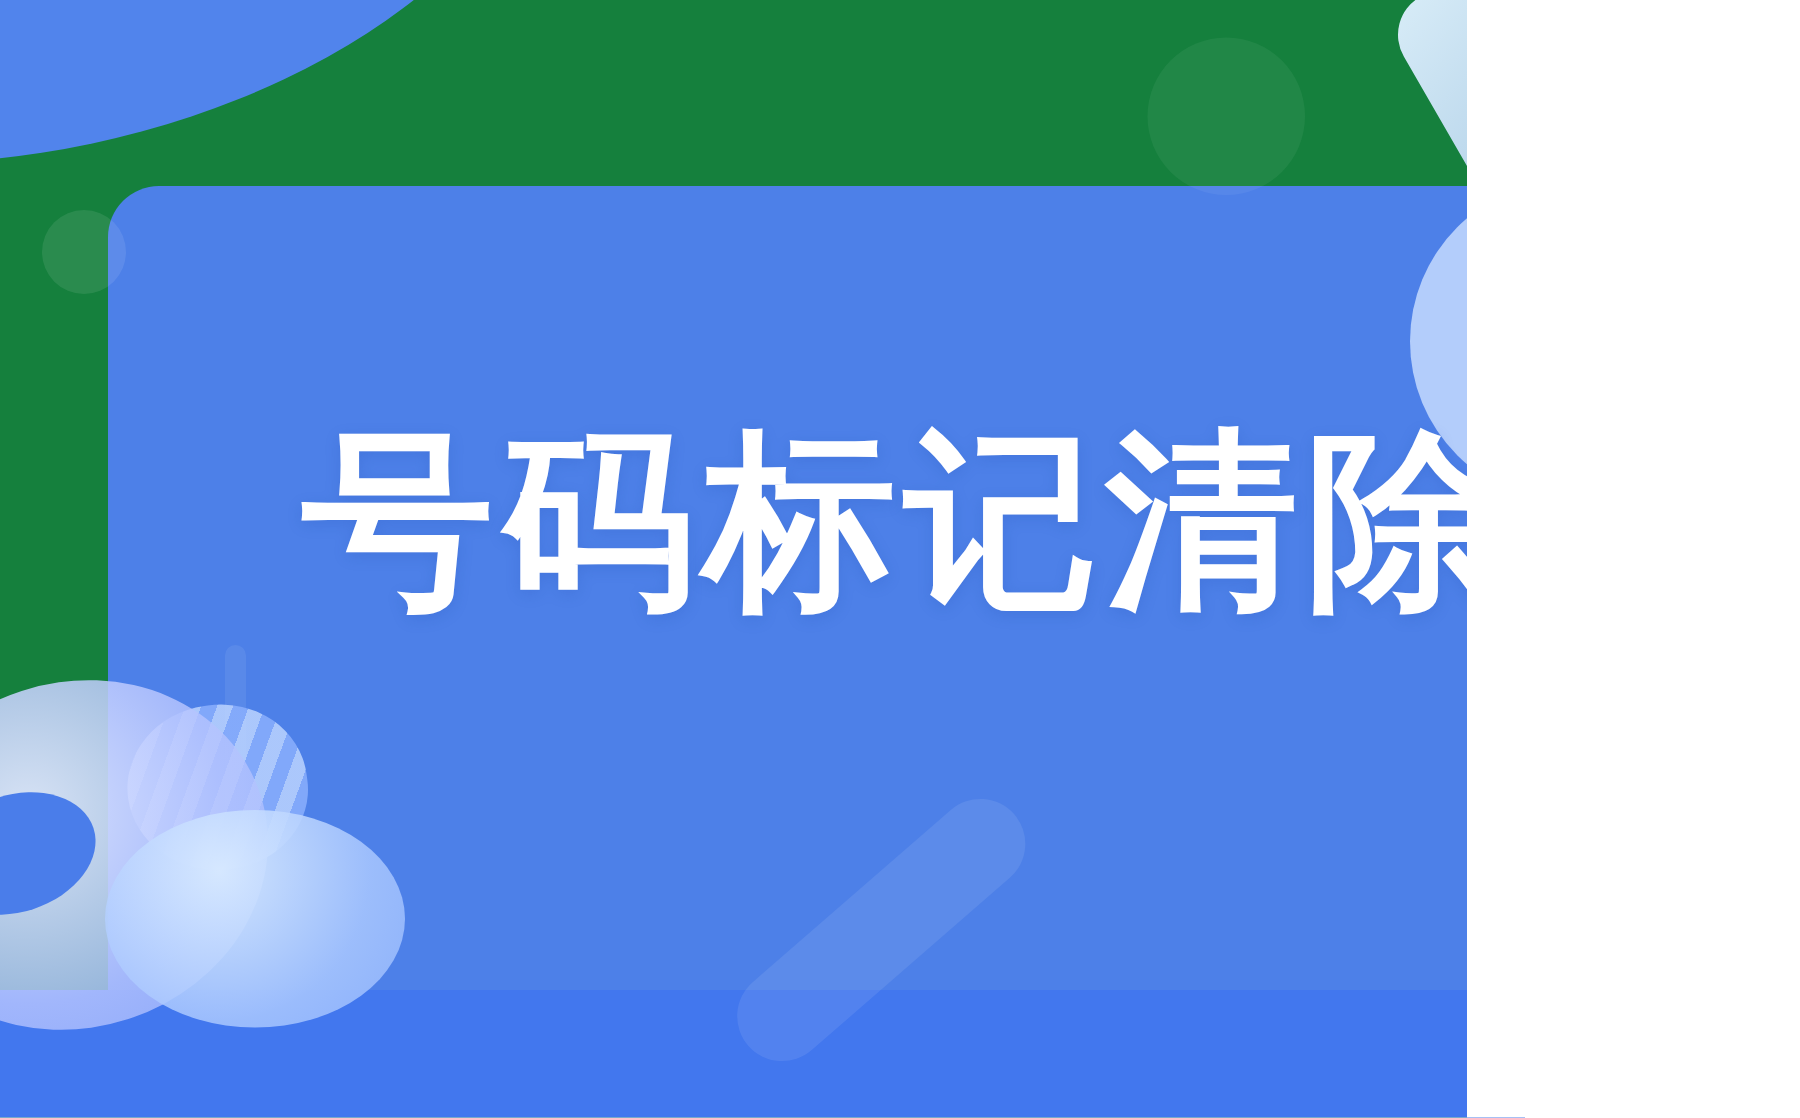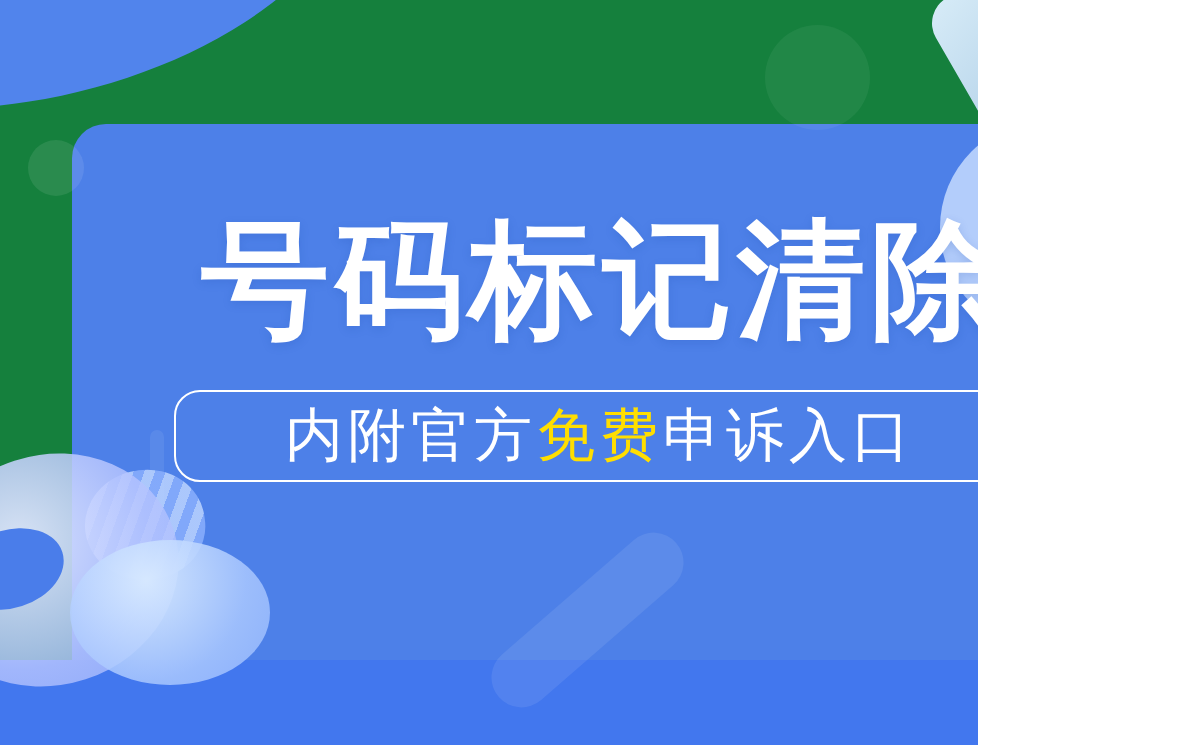--- a/index.html
+++ b/index.html
@@ -206,20 +206,15 @@
   <div class="deco glass-bl-torus"></div>
   <div class="deco glass-bl-torus-hole"></div>
   <div class="deco glass-bl-disc"></div>
 
   <div class="deco glass-br-ring"></div>
   <div class="deco glass-br-handle"></div>
 
   <div class="content">
     <div class="headline">号码标记清除</div>
 
-    <div class="subtitle-pill">
-      <div class="subtitle">
-        <span>内附官方</span><span class="hl">免费</span><span>申诉入口</span>
-      </div>
-    </div>
   </div>
 
 </div>
 
 </body></html>

